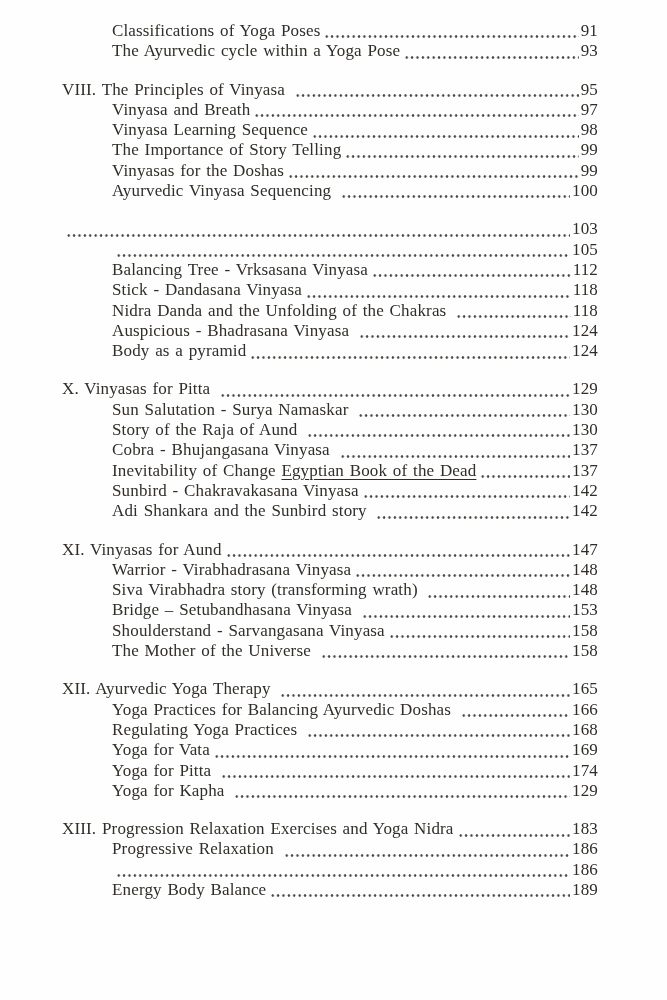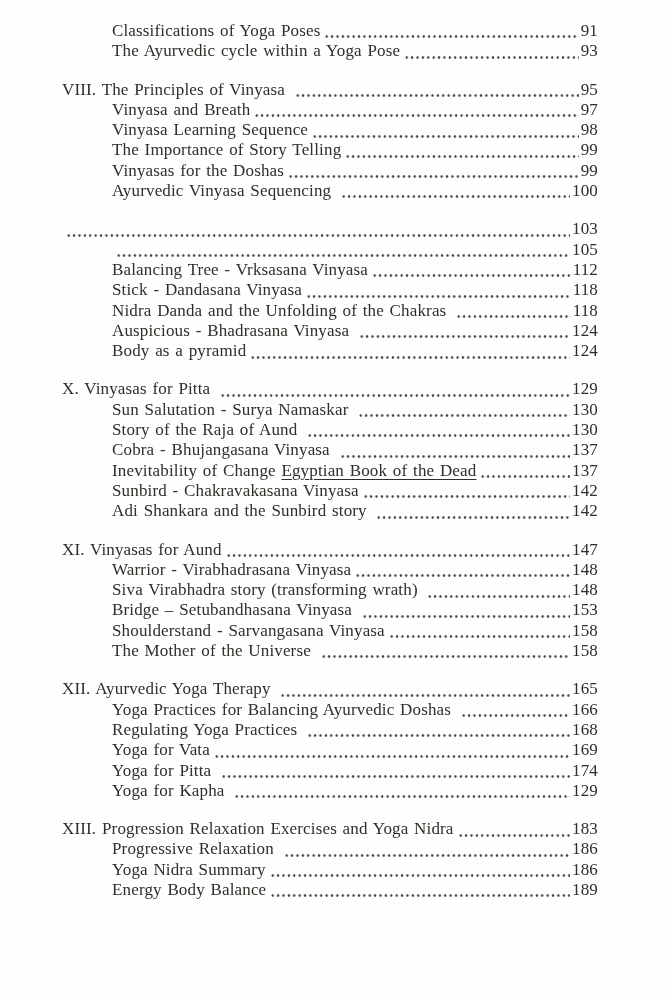--- a/index.html
+++ b/index.html
@@ -240,21 +240,20 @@
           <span class="title">XIII. Progression Relaxation Exercises and Yoga Nidra</span>
           <span class="dots"></span>
           <span class="pagenum">183</span>
         </div>
         <div class="row sub">
           <span class="title">Progressive Relaxation </span>
           <span class="dots"></span>
           <span class="pagenum">186</span>
         </div>
         <div class="row sub">
-          <span class="title">Yoga Nidra Summary</span>
           <span class="dots"></span>
           <span class="pagenum">186</span>
         </div>
         <div class="row sub">
           <span class="title">Energy Body Balance</span>
           <span class="dots"></span>
           <span class="pagenum">189</span>
         </div>
       </div>
     </div>

